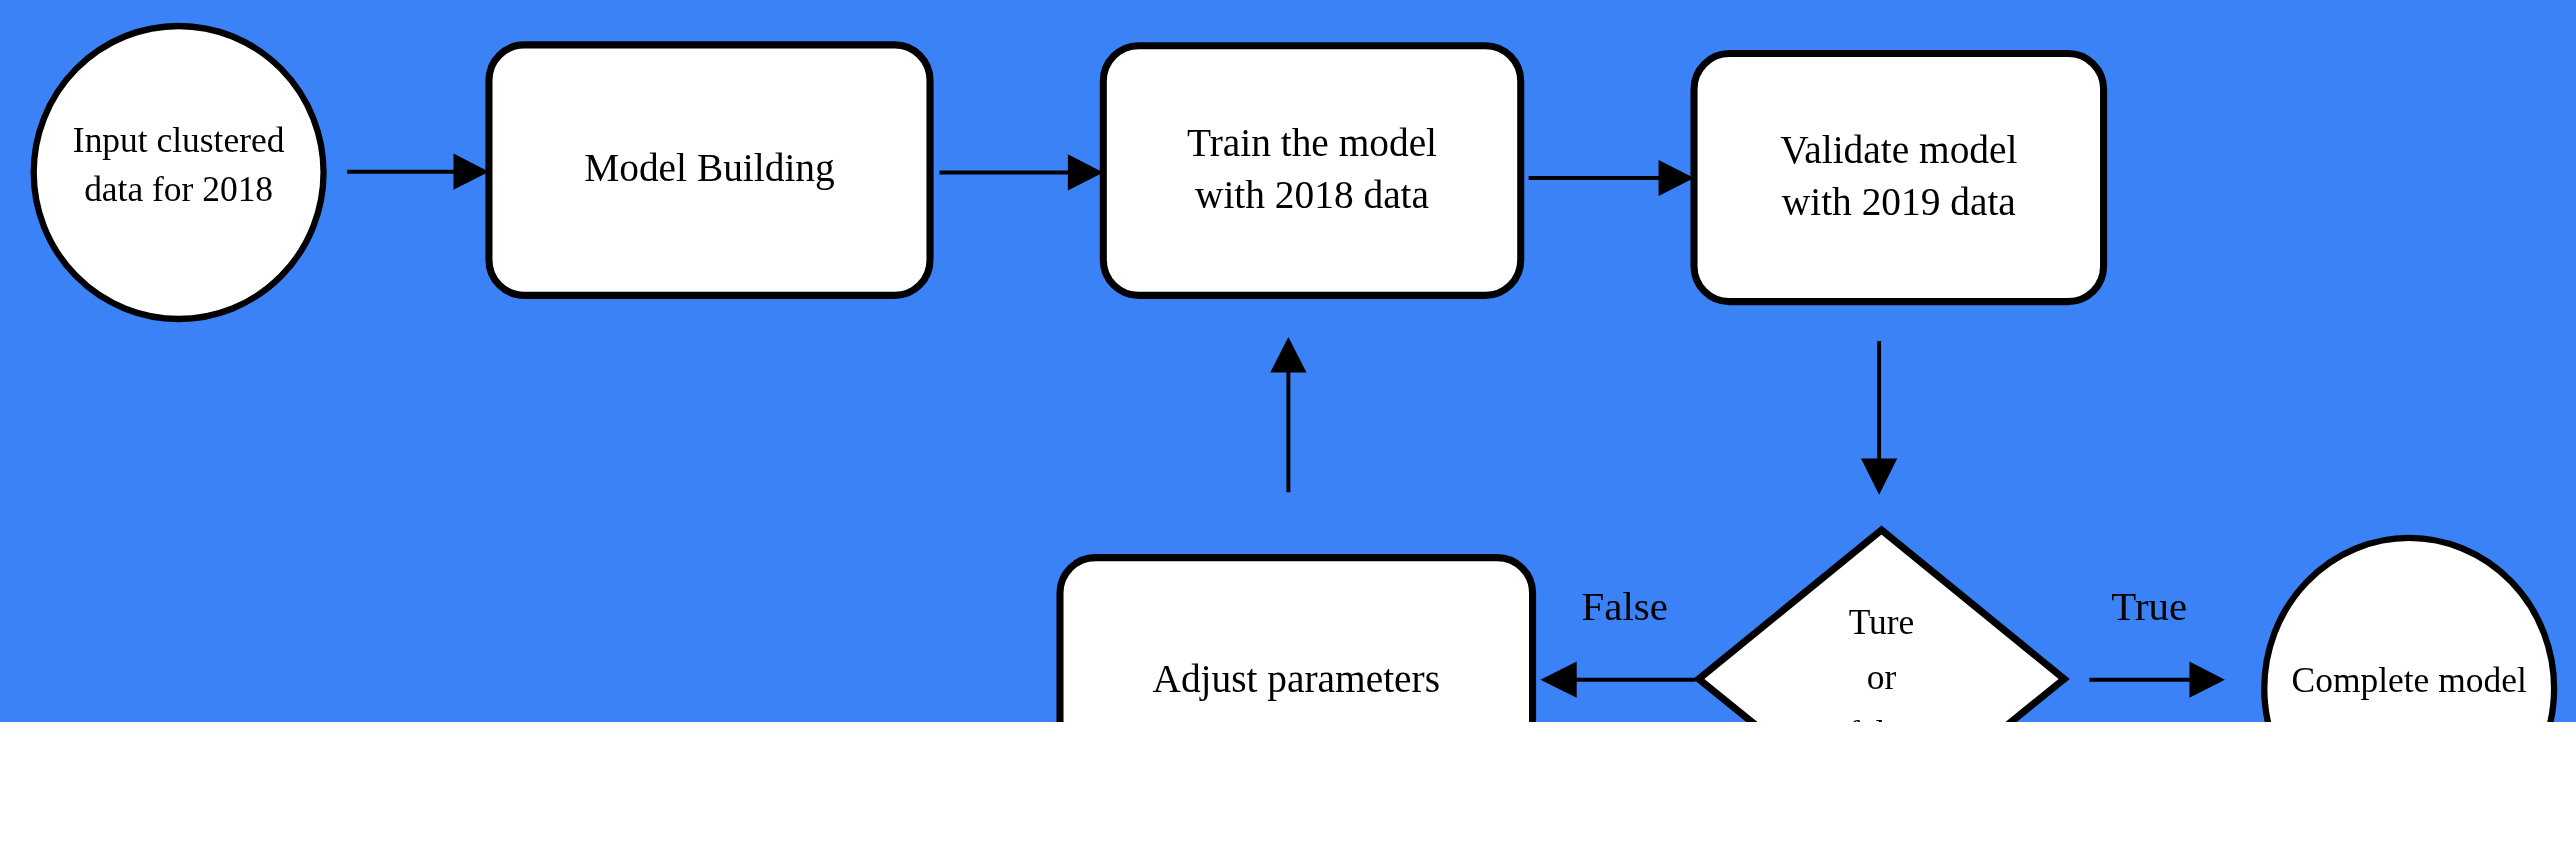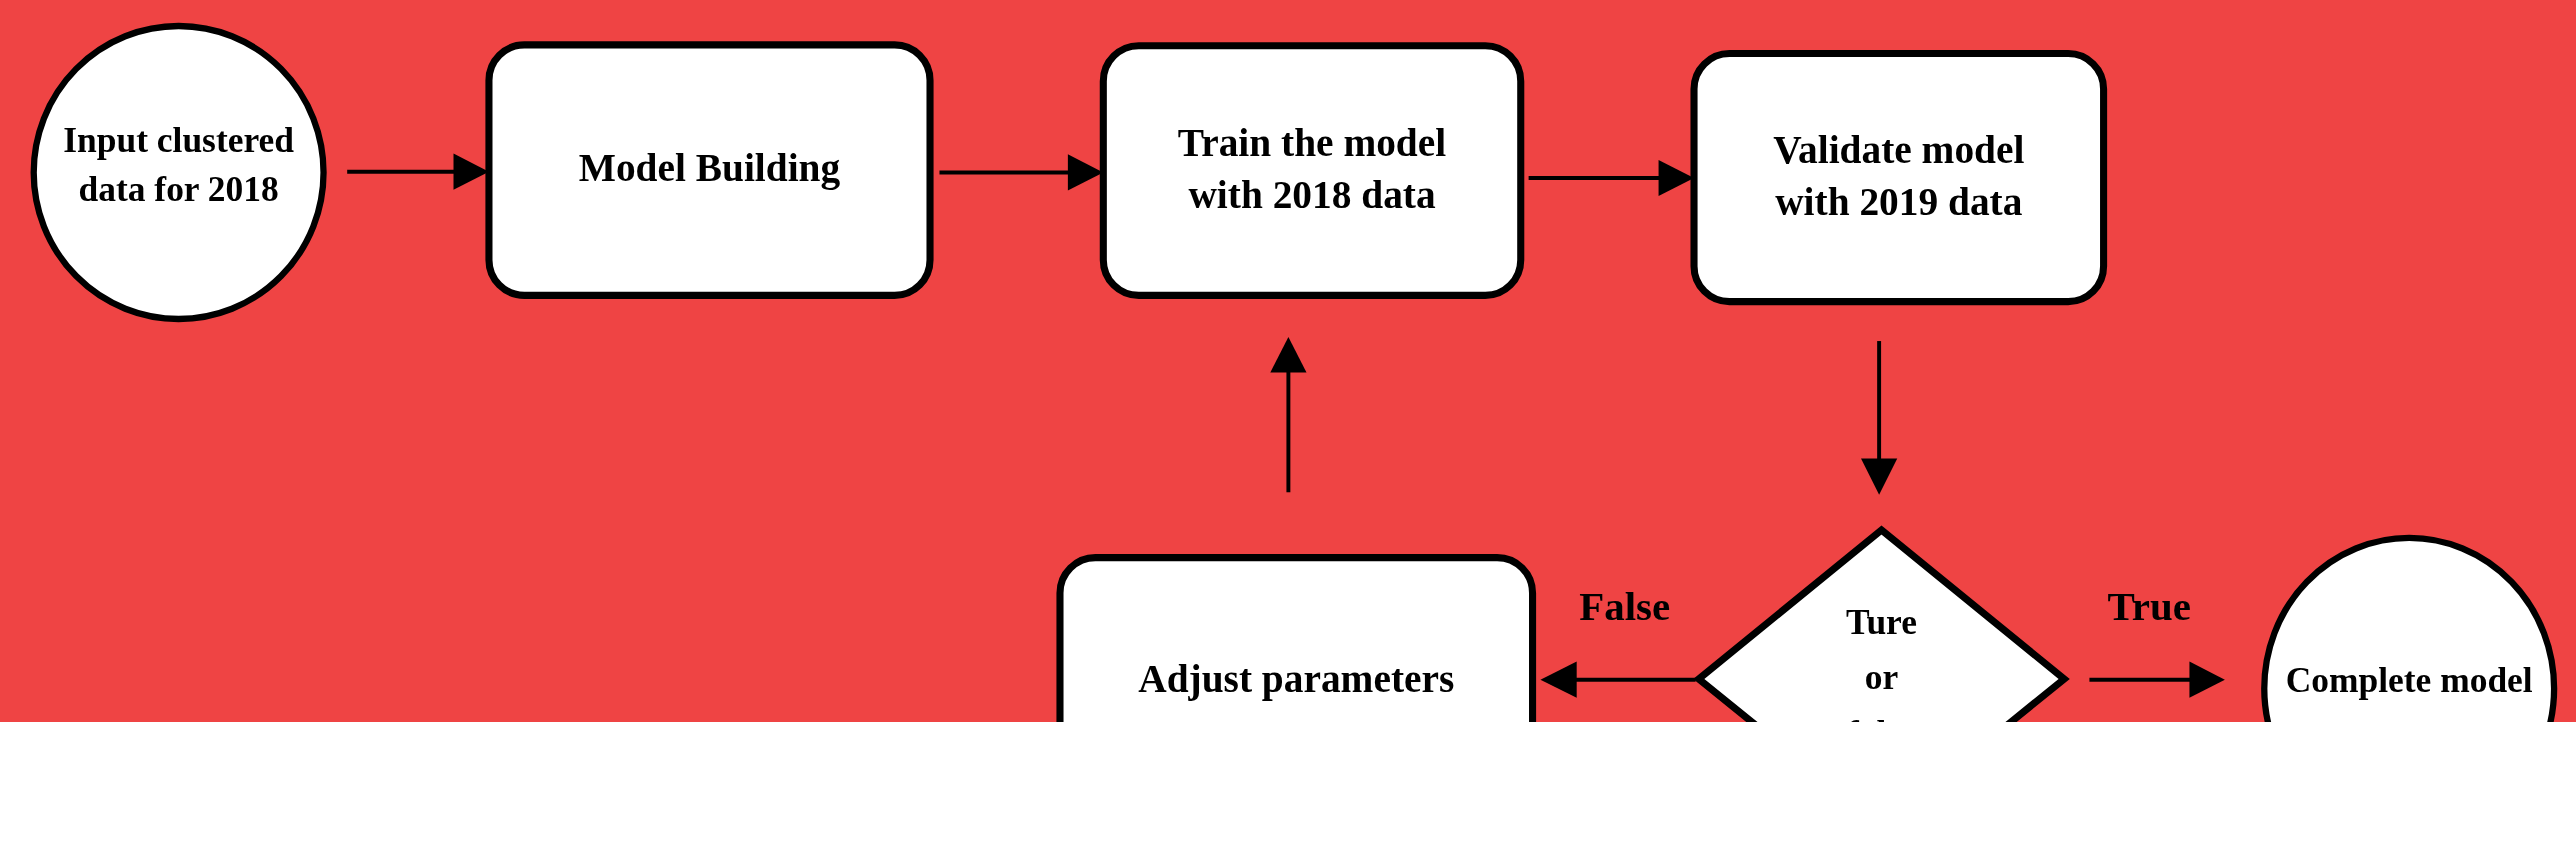--- a/index.html
+++ b/index.html
@@ -8,23 +8,22 @@
     background: #ffffff;
   }
   body {
     font-family: "Liberation Serif", "DejaVu Serif", serif;
     color: #000000;
   }
   #canvas {
     position: relative;
     width: 2576px;
     height: 722px;
-    background: #ef4444;
+    background: #3b82f6;
     overflow: hidden;
-    font-weight: bold;
   }
   #flow-svg {
     position: absolute;
     left: 0;
     top: 0;
     width: 2576px;
     height: 853px;
   }
   .node-shape {
     fill: #ffffff;

